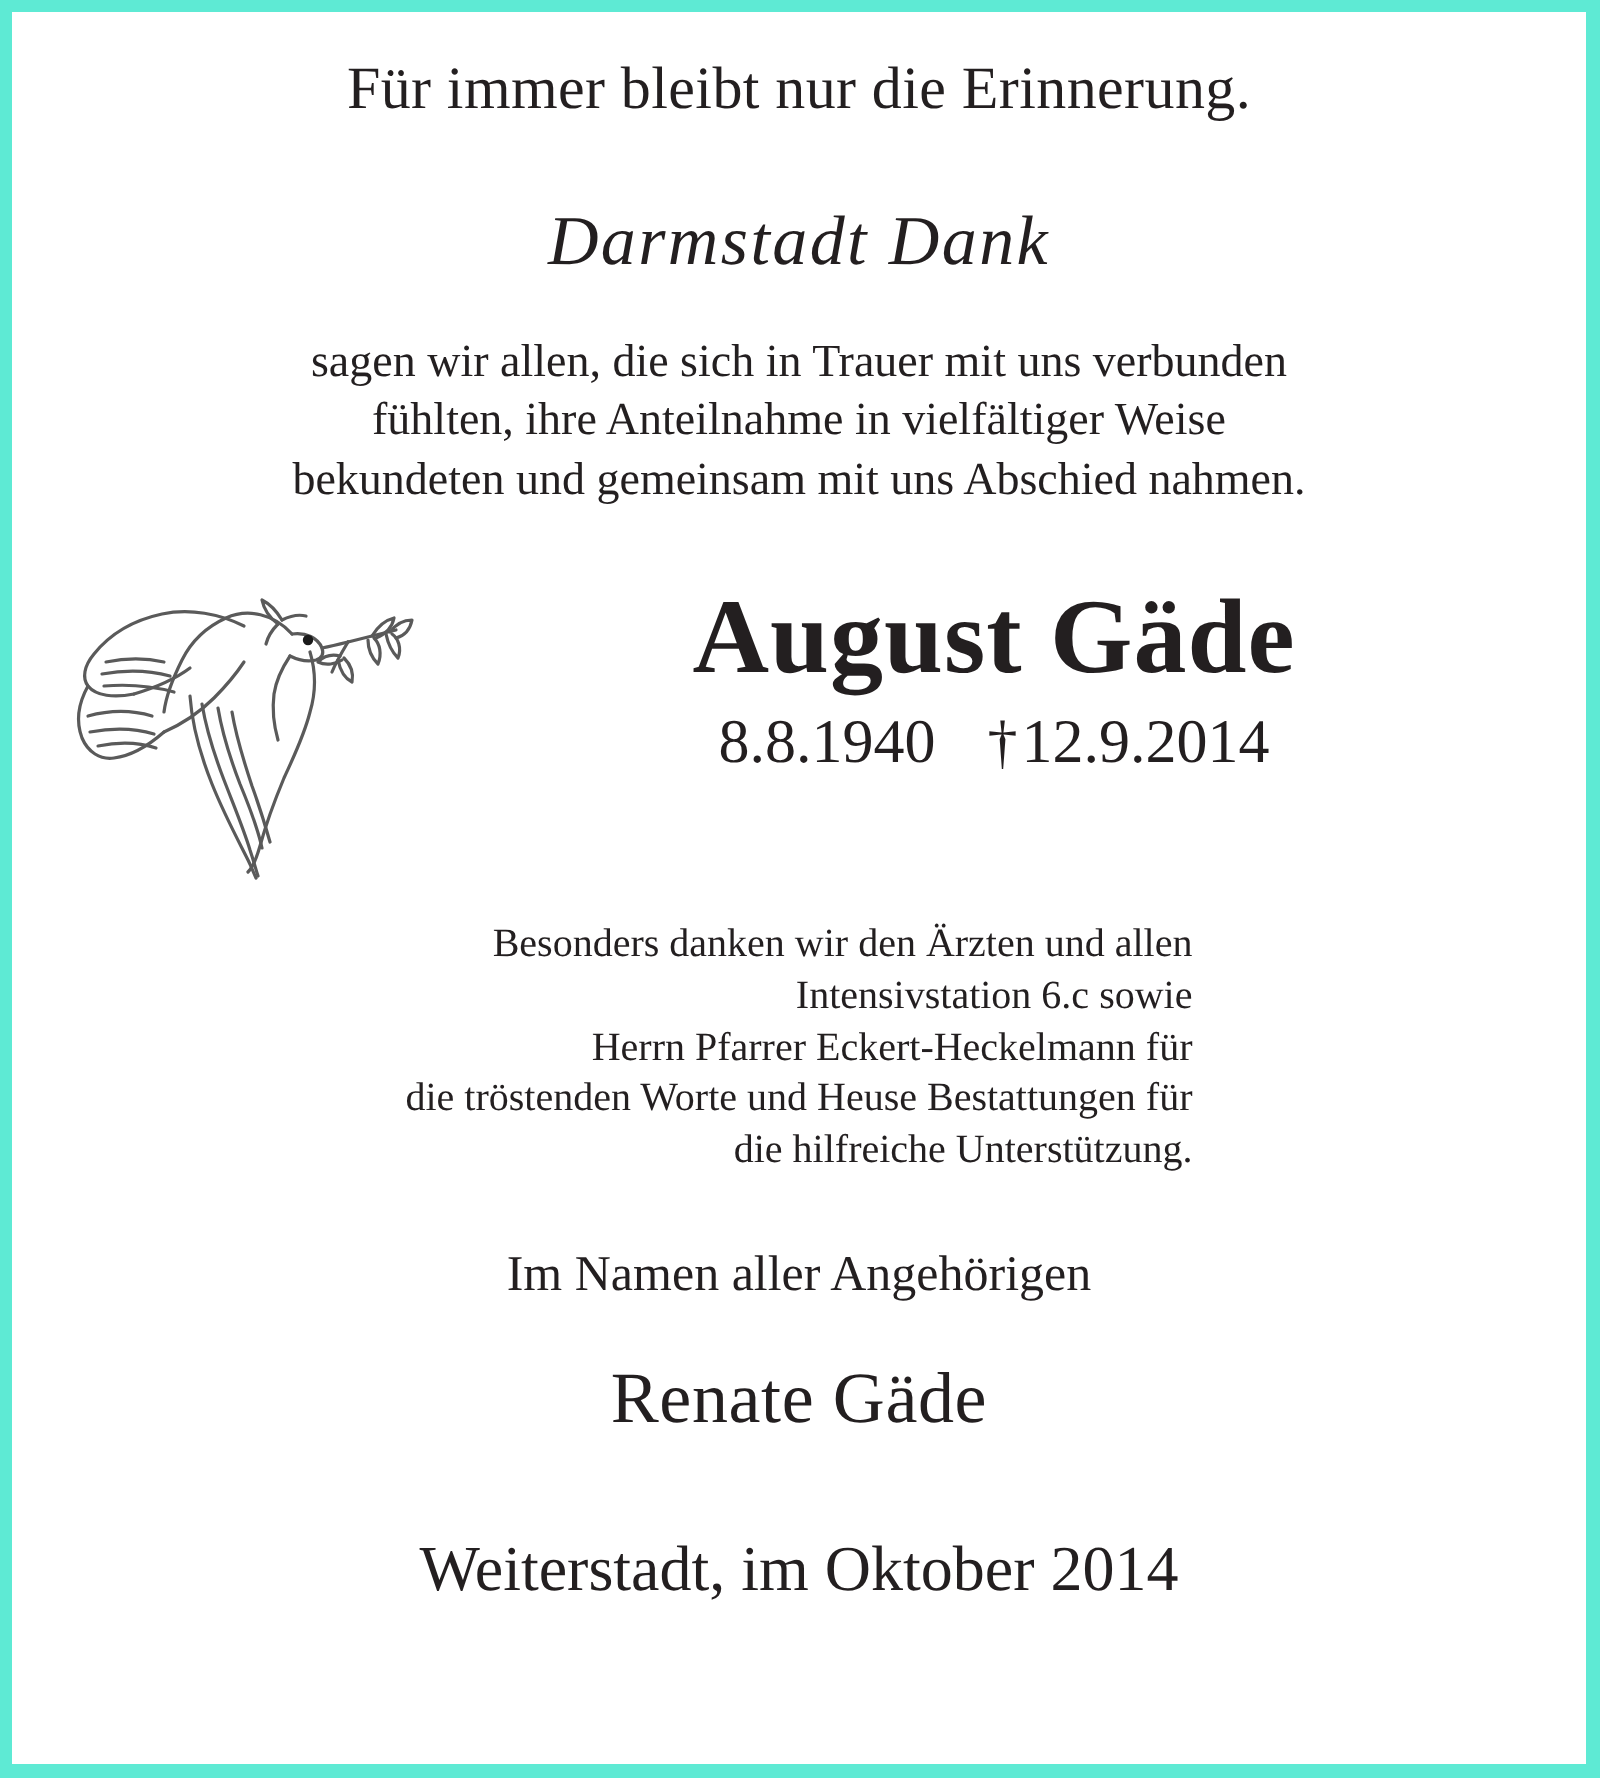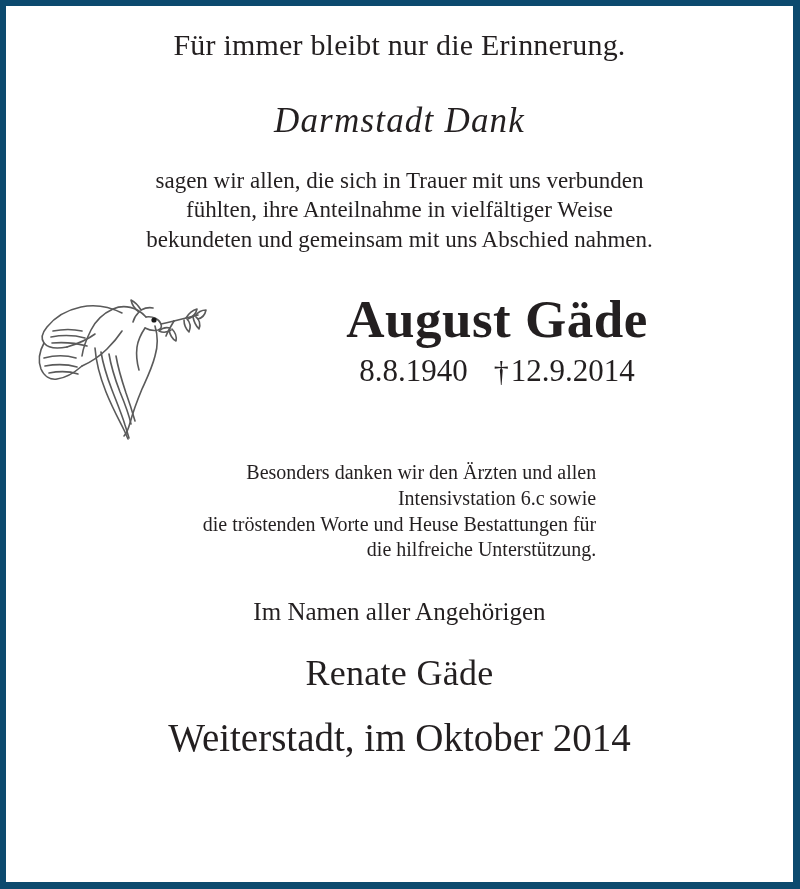--- a/index.html
+++ b/index.html
@@ -7,21 +7,21 @@
     margin: 0;
     padding: 0;
     background: #ffffff;
   }
 
   .notice {
     position: relative;
     width: 800px;
     height: 889px;
     box-sizing: border-box;
-    background: #0c4a6e;
+    background: #5eead4;
     padding: 6px 7px 7px 6px;
     overflow: hidden;
   }
 
   .notice-inner {
     position: relative;
     width: 100%;
     height: 100%;
     box-sizing: border-box;
     background: #ffffff;
@@ -132,22 +132,22 @@
     margin-top: 25px;
     font-size: 36px;
     font-weight: normal;
     line-height: 1.2;
     letter-spacing: 0.3px;
     white-space: nowrap;
   }
 
   
   .place-date {
-    margin-top: 20px;
-    font-size: 39px;
+    margin-top: 44px;
+    font-size: 32px;
     line-height: 1.2;
     text-align: center;
     white-space: nowrap;
   }
 </style>
 </head>
 <body>
 
 <div class="notice">
   <div class="notice-inner">
@@ -225,20 +225,21 @@
         <div class="life-dates">
           <span>8.8.1940</span><span class="dagger">†</span><span>12.9.2014</span>
         </div>
       </div>
 
     </div>
 
     <div class="special-thanks">
       <span class="line">Besonders danken wir den Ärzten und allen</span>
       <span class="line">Intensivstation 6.c sowie</span>
+      <span class="line">Herrn Pfarrer Eckert-Heckelmann für</span>
       <span class="line">die tröstenden Worte und Heuse Bestattungen für</span>
       <span class="line">die hilfreiche Unterstützung.</span>
     </div>
 
     <div class="signature">
       <div class="signature-intro">Im Namen aller Angehörigen</div>
       <div class="signature-name">Renate Gäde</div>
     </div>
 
     <div class="place-date">Weiterstadt, im Oktober 2014</div>

